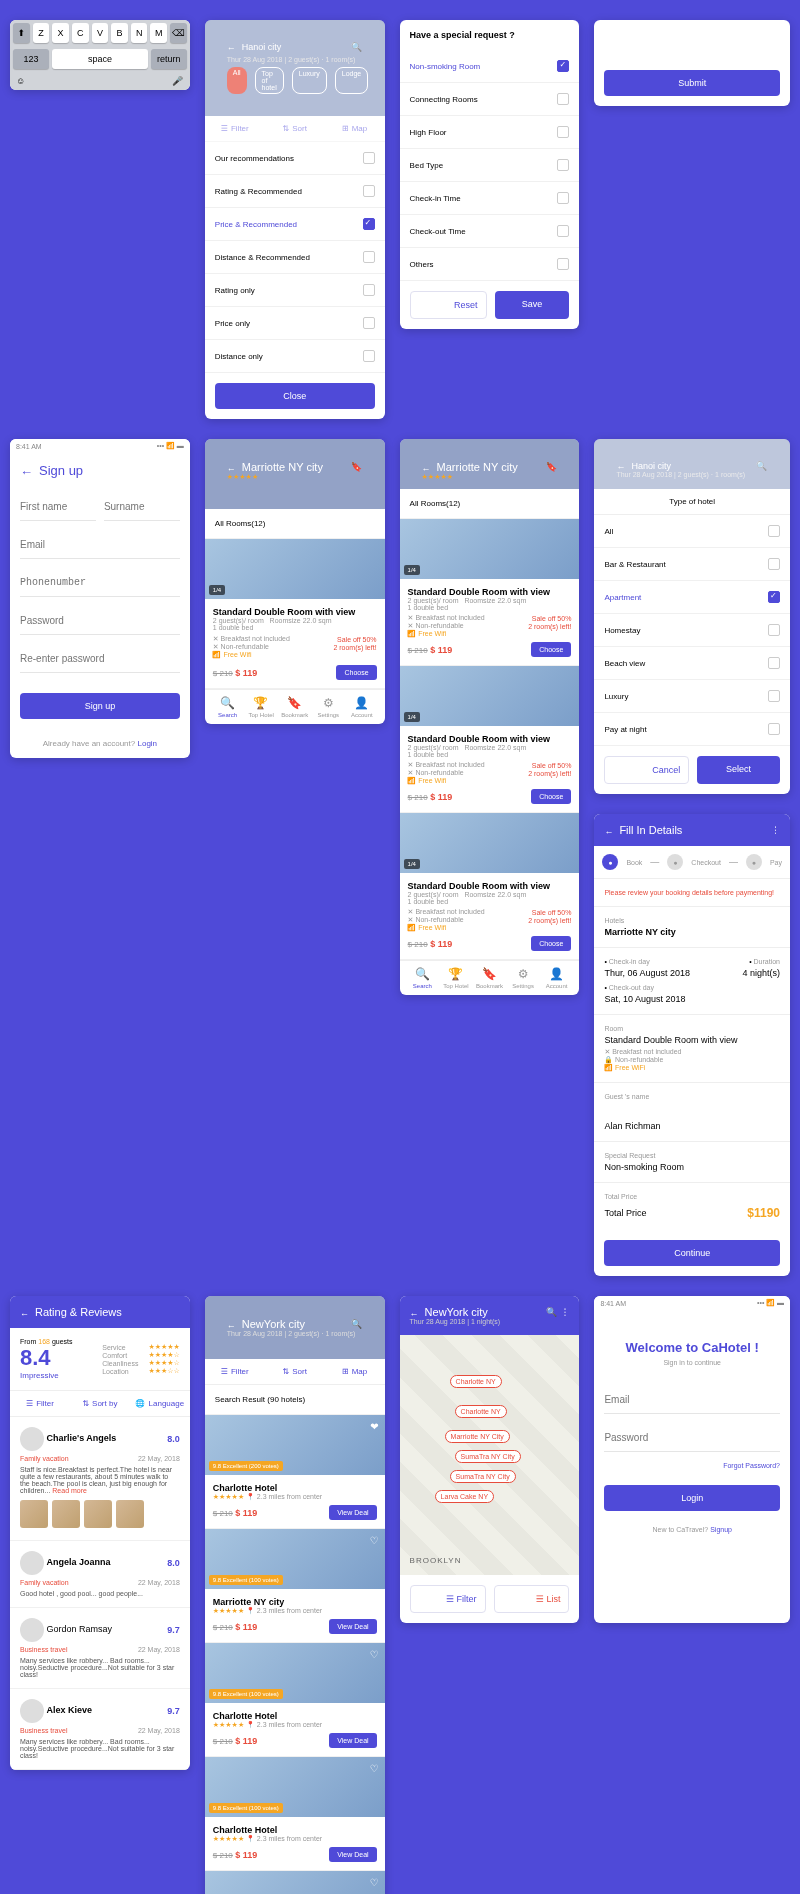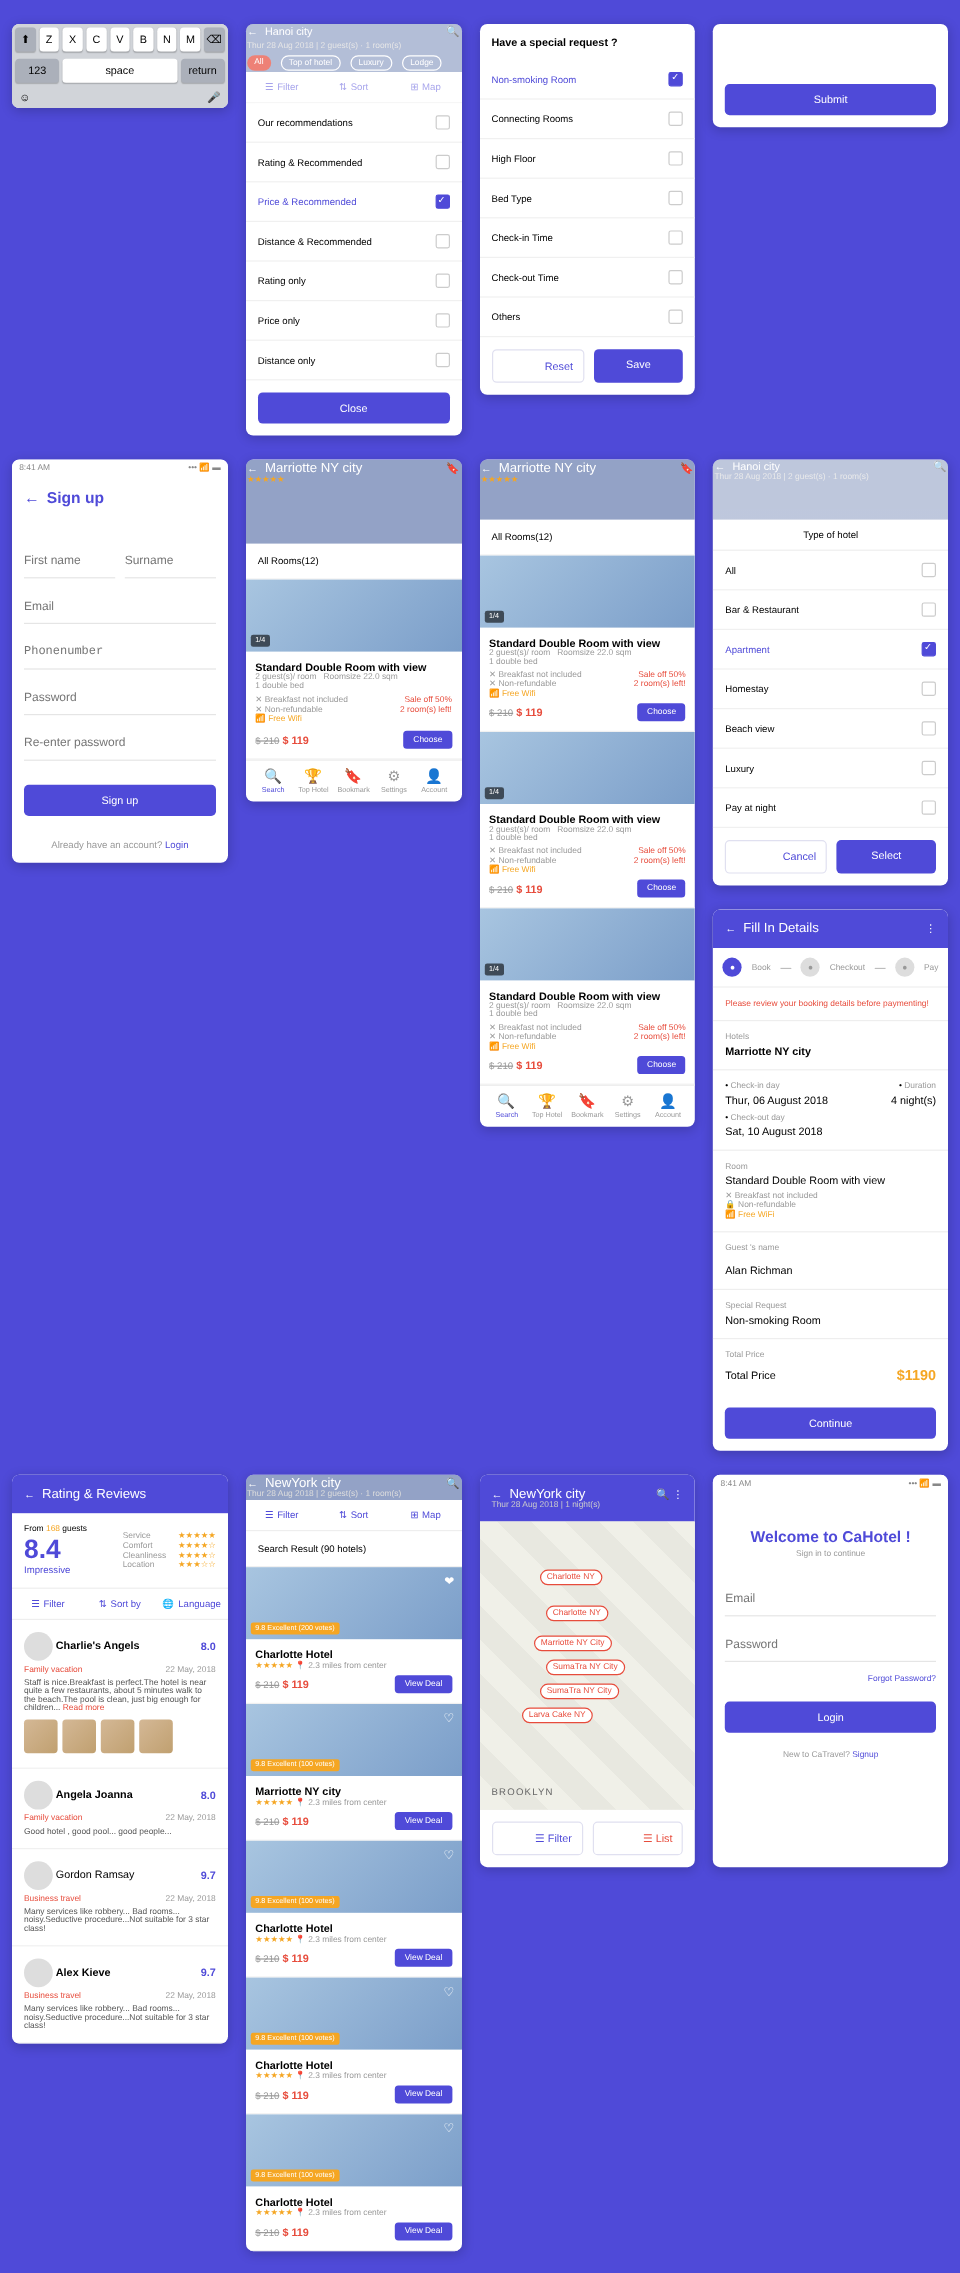--- a/index.html
+++ b/index.html
@@ -1,19 +1,19 @@
 <!DOCTYPE html>
 <html><head>
 <meta charset="utf-8">
 <style>
 *{margin:0;padding:0;box-sizing:border-box;font-family:-apple-system,BlinkMacSystemFont,sans-serif}
 body{background:#4f4ad8;padding:20px 10px;display:grid;grid-template-columns:repeat(4,1fr);gap:20px 15px;align-items:start}
 .screen{background:#fff;border-radius:6px;overflow:hidden;font-size:9px;box-shadow:0 2px 10px rgba(0,0,0,.2)}
 .statusbar{height:14px;background:#fff;display:flex;justify-content:space-between;align-items:center;padding:0 6px;font-size:7px;color:#888}
-.header-purple{background:linear-gradient(135deg,#7b9ec9,#6b8ab5);color:#fff;padding:1px;position:relative;background-image:linear-gradient(rgba(75,100,160,.6),rgba(75,100,160,.6))}
+.header-purple{background:linear-gradient(135deg,#7b9ec9,#6b8ab5);color:#fff;padding:22px;position:relative;background-image:linear-gradient(rgba(75,100,160,.6),rgba(75,100,160,.6))}
 .back-arrow{display:inline-block;margin-right:6px}
 .btn-primary{background:#4f4ad8;color:#fff;border:none;padding:8px;border-radius:4px;width:100%;text-align:center;font-size:9px}
 .btn-outline{background:#fff;color:#4f4ad8;border:1px solid #e0e0f0;padding:8px;border-radius:4px;text-align:right;font-size:9px}
 .input-field{border:none;border-bottom:1px solid #e5e5e5;padding:8px 0;width:100%;font-size:10px;color:#999}
 .link{color:#4f4ad8}
 .row{display:flex;gap:8px}
 .list-item{padding:10px;border-bottom:1px solid #f0f0f0;display:flex;justify-content:space-between;align-items:center;font-size:8px}
 .checkbox{width:12px;height:12px;border:1px solid #ccc;border-radius:2px}
 .checkbox.checked{background:#4f4ad8;border-color:#4f4ad8;position:relative}
 .checkbox.checked::after{content:"✓";color:#fff;font-size:8px;position:absolute;top:-1px;left:1px}
@@ -184,21 +184,21 @@
       <div class="btn-primary">Submit</div>
     </div>
 </div>
 
 <div class="screen">
 <div class="statusbar">
       <span>8:41 AM</span>
       <span>••• 📶 ▬</span>
     </div>
 <div class="section-pad">
-<div style="color:#4f4ad8;font-size:13px;font-weight:700;margin-bottom:32px"><span class="back-arrow">←</span><span>Sign up</span></div>
+<div style="color:#4f4ad8;font-size:13px;font-weight:400;margin-bottom:15px"><span class="back-arrow">←</span><span>Sign up</span></div>
 <div class="row">
         <input class="input-field" placeholder="First name" style="">
         <input class="input-field" placeholder="Surname" style="">
       </div>
 <input class="input-field" style="margin-top: 10px;" placeholder="Email">
 <input class="input-field" style="margin-top: 10px; font-family: Liberation Mono, monospace;" placeholder="Phonenumber">
 <input class="input-field" style="margin-top: 10px;" placeholder="Password">
 <input class="input-field" style="margin-top: 10px;" placeholder="Re-enter password">
 <div class="btn-primary" style="margin-top:20px">Sign up</div>
 <div style="text-align:center;margin-top:20px;font-size:8px" class="muted"><span>Already have an account?</span> <span class="link">Login</span></div>
@@ -415,21 +415,21 @@
 </div>
 <div class="section-pad" style="border-top:1px solid #eee">
 <div class="small muted">Room</div>
 <div style="margin:3px 0">Standard Double Room with view</div>
 <div class="small muted">✕ <span>Breakfast not included</span></div>
 <div class="small muted">🔒 <span>Non-refundable</span></div>
 <div class="small" style="color:#f5a623">📶 <span>Free WiFi</span></div>
 </div>
 <div class="section-pad" style="border-top:1px solid #eee">
         <div class="small muted">Guest 's name</div>
-        <div style="margin-top:10px">Alan Richman</div>
+        <div style="margin-top:21px">Alan Richman</div>
       </div>
 <div class="section-pad" style="border-top:1px solid #eee">
         <div class="small muted">Special Request</div>
         <div style="margin-top:3px">Non-smoking Room</div>
       </div>
 <div class="section-pad" style="border-top:1px solid #eee">
         <div class="small muted">Total Price</div>
         <div class="flex-between" style="margin-top:6px">
           <span>Total Price</span>
           <span style="color:#f5a623;font-weight:bold;font-size:12px">$1190</span>

